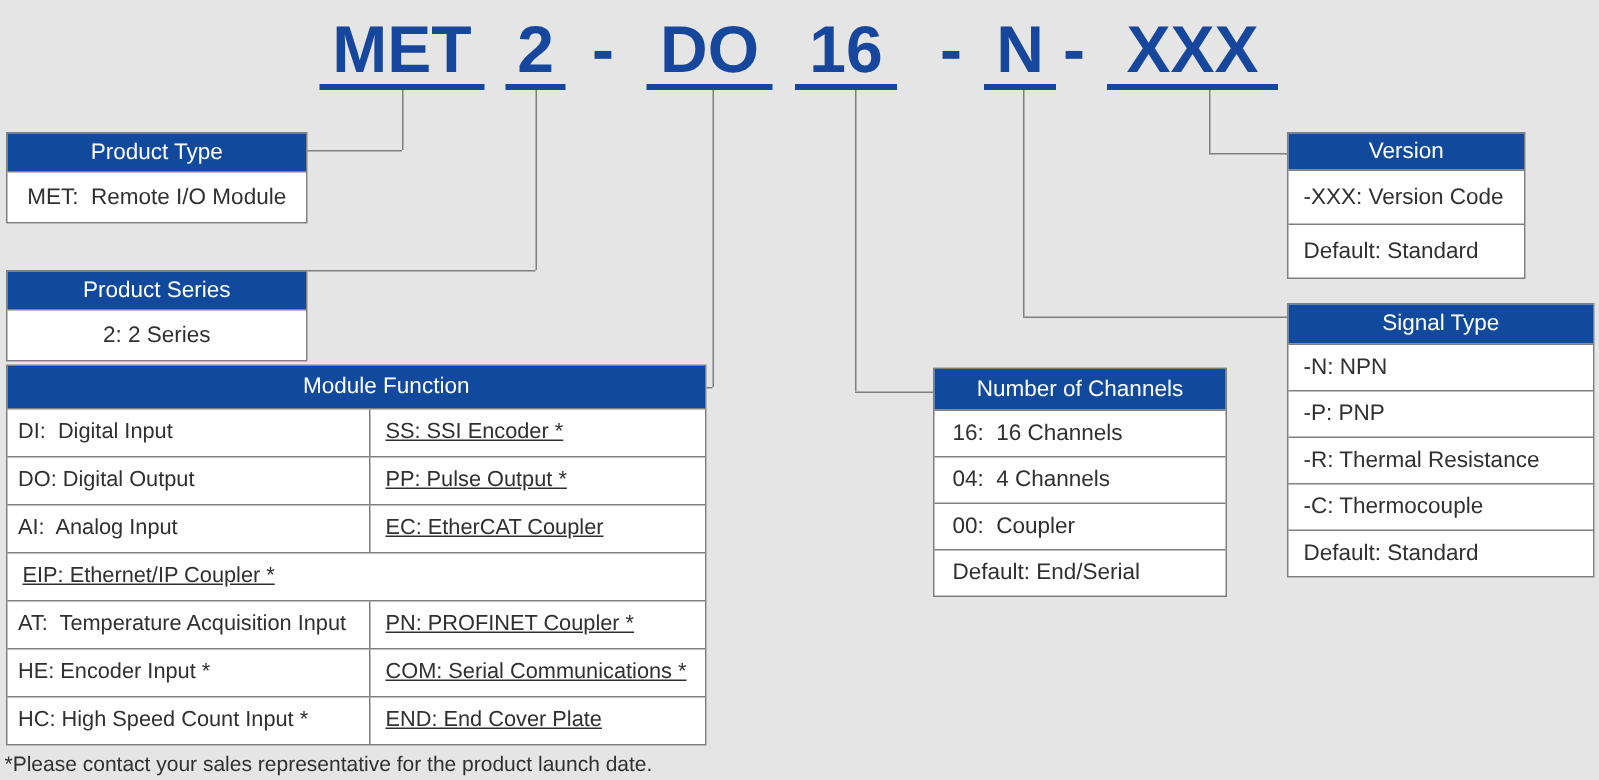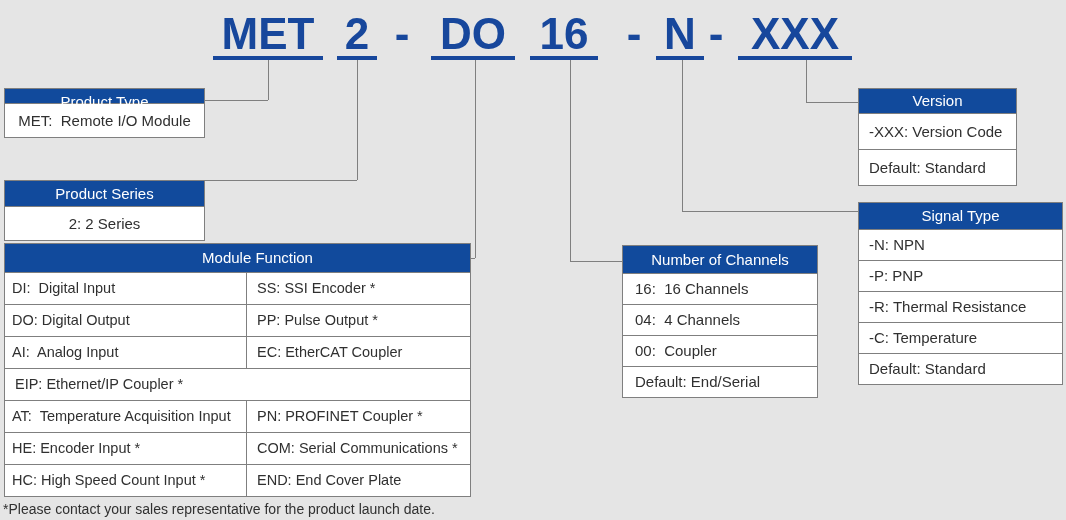--- a/index.html
+++ b/index.html
@@ -52,32 +52,32 @@
   .box .hdr{
     background:var(--accent);color:#ffffff;text-align:center;
     font-size:15px;
   }
   .box .row{
     font-size:15px;color:var(--text);white-space:pre;
     border-top:1px solid var(--border);
   }
 
   #product-type{left:4px;top:88px;width:199px;}
-  #product-type .hdr{height:14px;line-height:25px;}
+  #product-type .hdr{height:25px;line-height:25px;}
   #product-type .row{height:33px;line-height:33px;text-align:center;}
 
   #product-series{left:4px;top:180px;width:199px;}
   #product-series .hdr{height:25px;line-height:25px;}
   #product-series .row{height:33px;line-height:33px;text-align:center;}
 
   #module-function{left:4px;top:243px;width:465px;}
   #module-function .hdr{height:28px;line-height:28px;padding-left:40px;}
   #module-function .row{display:flex;height:31px;line-height:31px;font-size:14.5px;}
   #module-function .cl{width:234px;padding-left:7px;border-right:1px solid var(--border);overflow:hidden;}
-  #module-function .cr{flex:1;padding-left:10px;}
+  #module-function .cr{flex:1;padding-left:10px;text-decoration:underline;}
 
   #channels{left:622px;top:245px;width:194px;}
   #channels .hdr{height:27px;line-height:27px;}
   #channels .row{height:30px;line-height:30px;padding-left:12px;}
 
   #signal{left:858px;top:202px;width:203px;}
   #signal .hdr{height:26px;line-height:26px;}
   #signal .row{height:30px;line-height:30px;padding-left:10px;}
 
   #version{left:858px;top:88px;width:157px;}
@@ -166,21 +166,21 @@
     <div class="row">04:  4 Channels</div>
     <div class="row">00:  Coupler</div>
     <div class="row">Default: End/Serial</div>
   </div>
 
   <div id="signal" class="box">
     <div class="hdr">Signal Type</div>
     <div class="row">-N: NPN</div>
     <div class="row">-P: PNP</div>
     <div class="row">-R: Thermal Resistance</div>
-    <div class="row">-C: Temperature</div>
+    <div class="row">-C: Thermocouple</div>
     <div class="row">Default: Standard</div>
   </div>
 
   <div id="version" class="box">
     <div class="hdr">Version</div>
     <div class="row">-XXX: Version Code</div>
     <div class="row">Default: Standard</div>
   </div>
 
   <div class="footnote">*Please contact your sales representative for the product launch date.</div>

